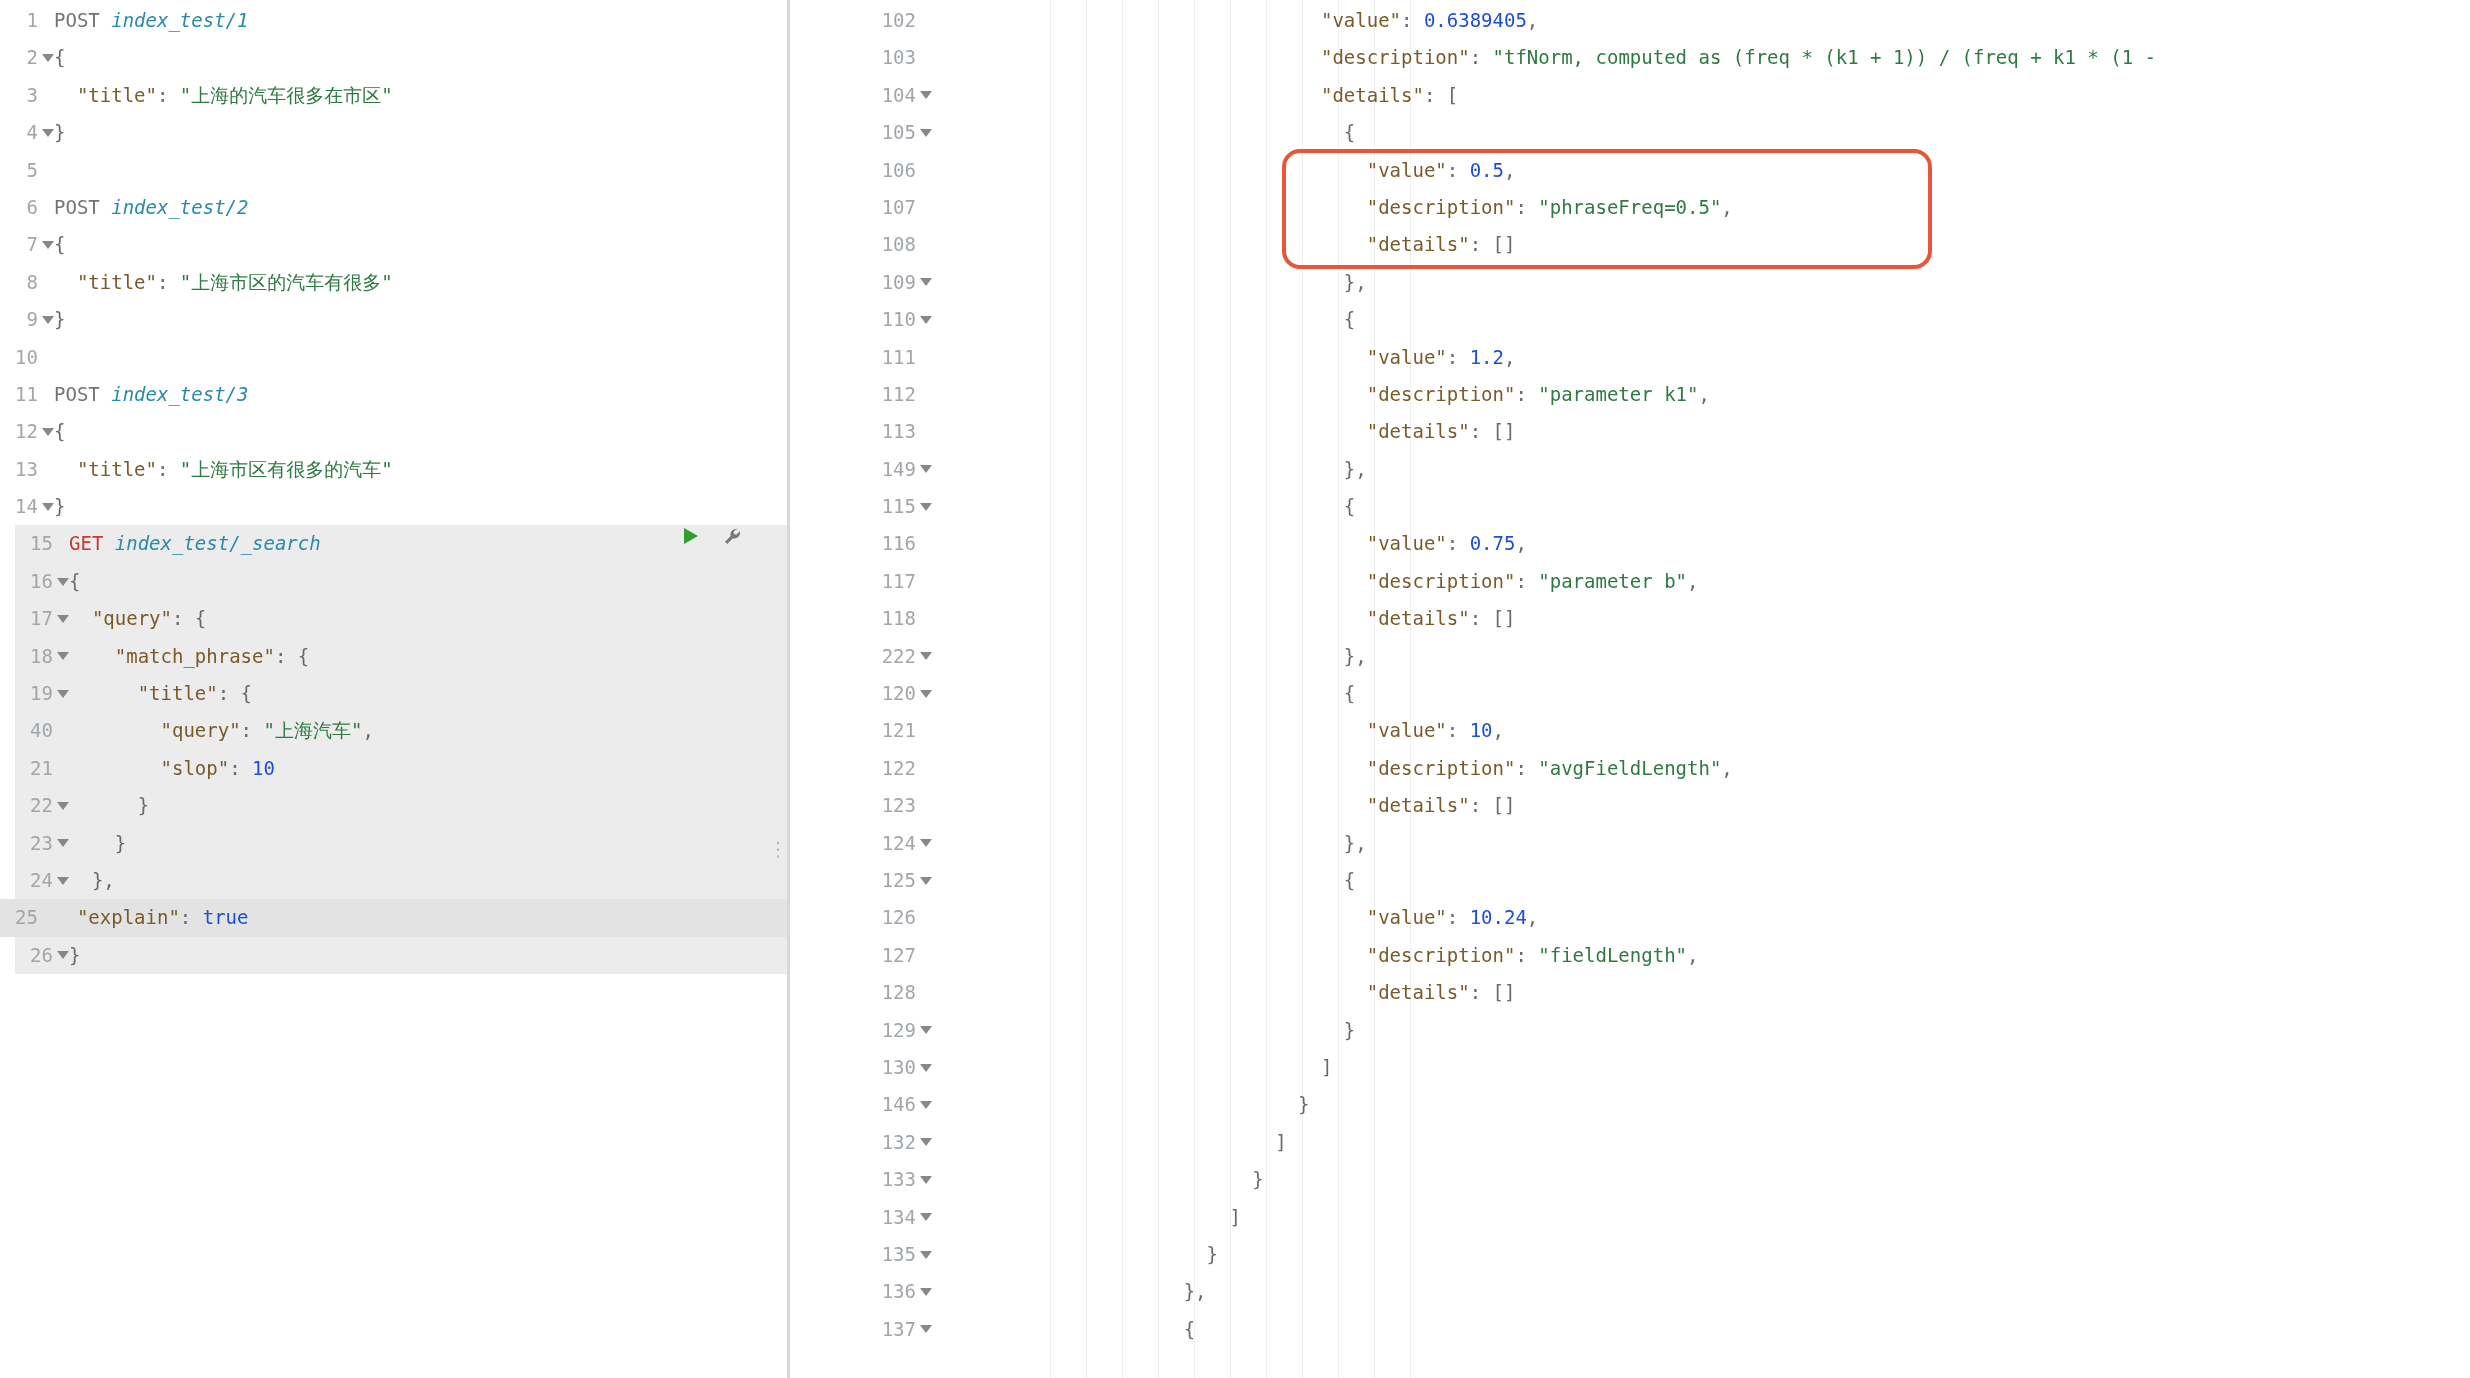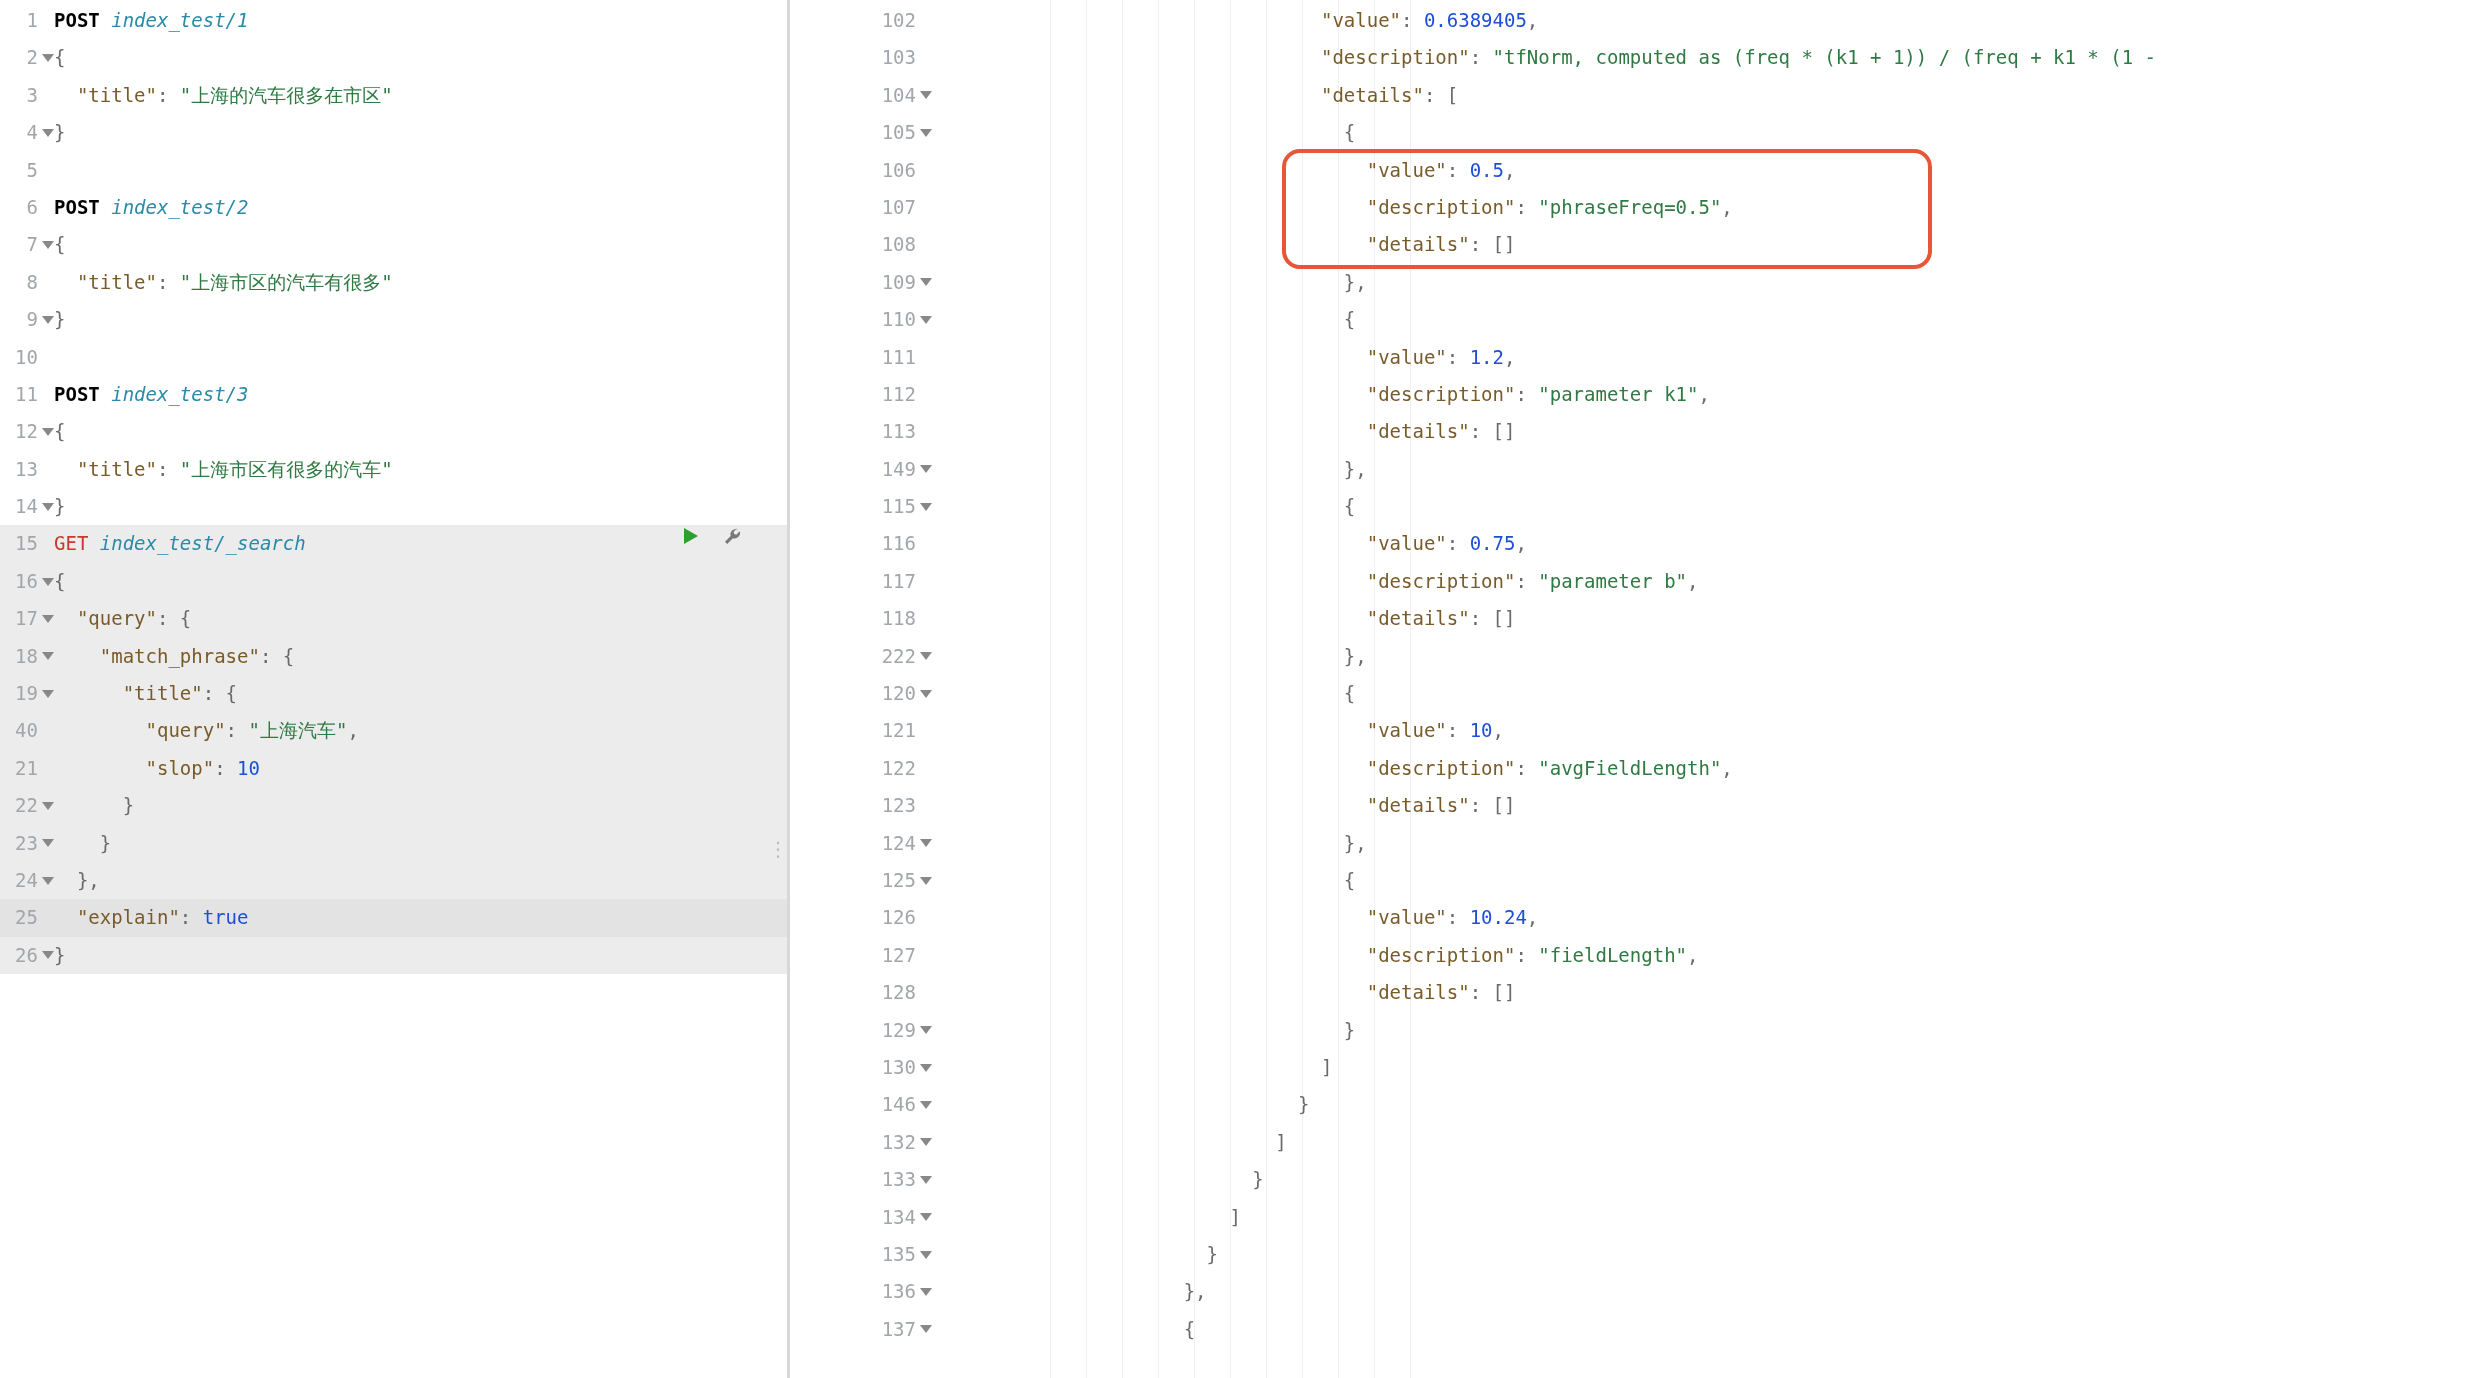--- a/index.html
+++ b/index.html
@@ -62,26 +62,27 @@
   .pane-right .gutter { width: 86px; }
   .code {
     padding-left: 10px;
     flex: 1;
     overflow: hidden;
   }
   .t-key    { color: #795b2a; }   
   .t-str    { color: #2f7a42; }   
   .t-num    { color: #1d4ed8; }   
   .t-punc   { color: #6a6a6a; }
-  .t-method-post { color: #000000; font-weight: 700; }
+  .t-method-post { color: #737373; font-weight: 400; }
   .t-method-get  { color: #c7392b; font-weight: 500; }
   .t-url    { color: #2a8aa9; font-style: italic; }
 
   .pane-left .hl-block {
     background: #ececec;
+    margin-left: 15px;
   }
   .pane-left .hl-line {
     background: #e3e3e3;
     align-items: flex-end;
   }
 
   .indent-guides {
     position: absolute;
     left: 96px;
     top: 0;

